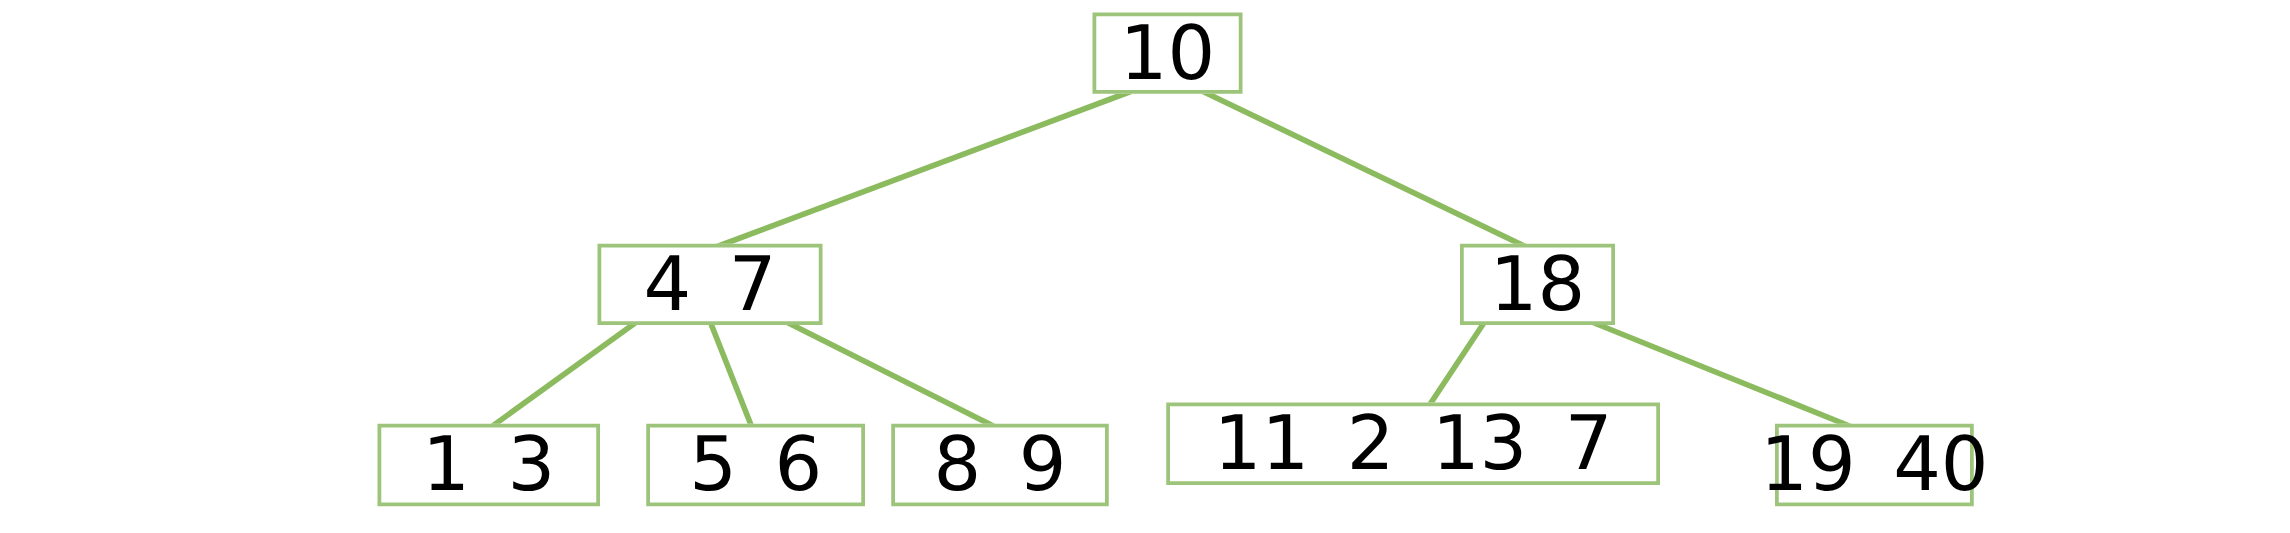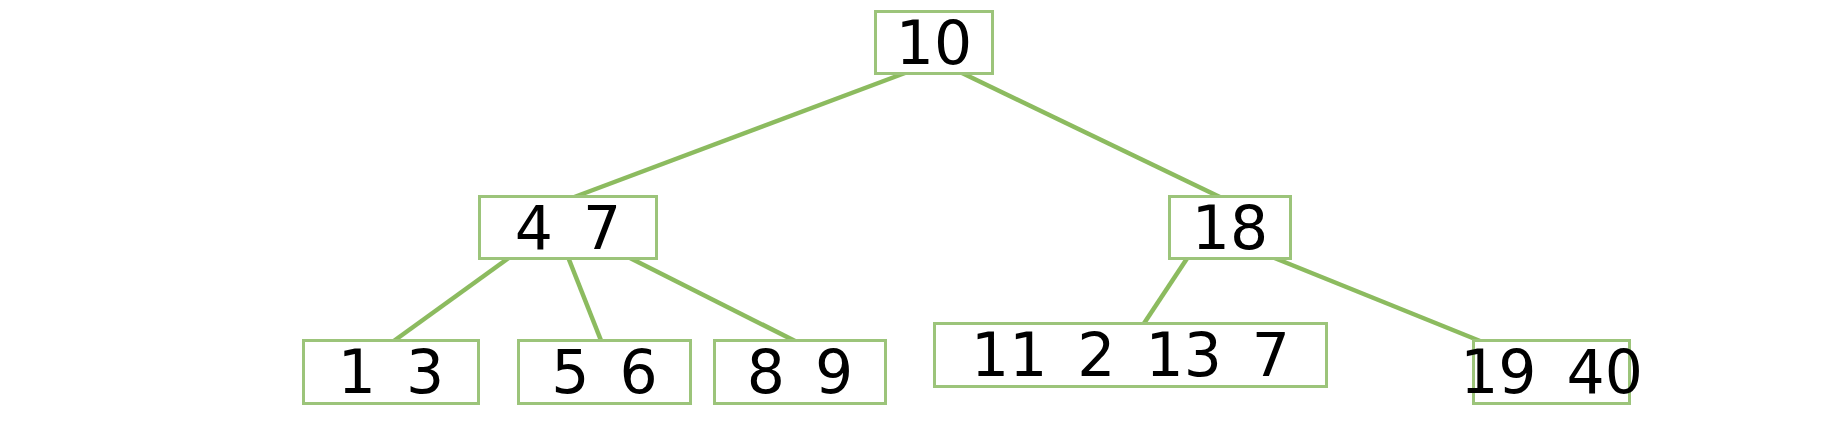--- a/index.html
+++ b/index.html
@@ -85,18 +85,18 @@
     <span class="key">9</span>
   </div>
 
   <div class="node" style="left:933px; top:322px; width:395px; height:66px;">
     <span class="key">11</span>
     <span class="key">2</span>
     <span class="key">13</span>
     <span class="key">7</span>
   </div>
 
-  <div class="node" style="left:1472px; top:339px; width:159px; height:66px;">
+  <div class="node" style="left:1420px; top:339px; width:159px; height:66px;">
     <span class="key">19</span>
     <span class="key">40</span>
   </div>
 
 </div>
 
 </body></html>

